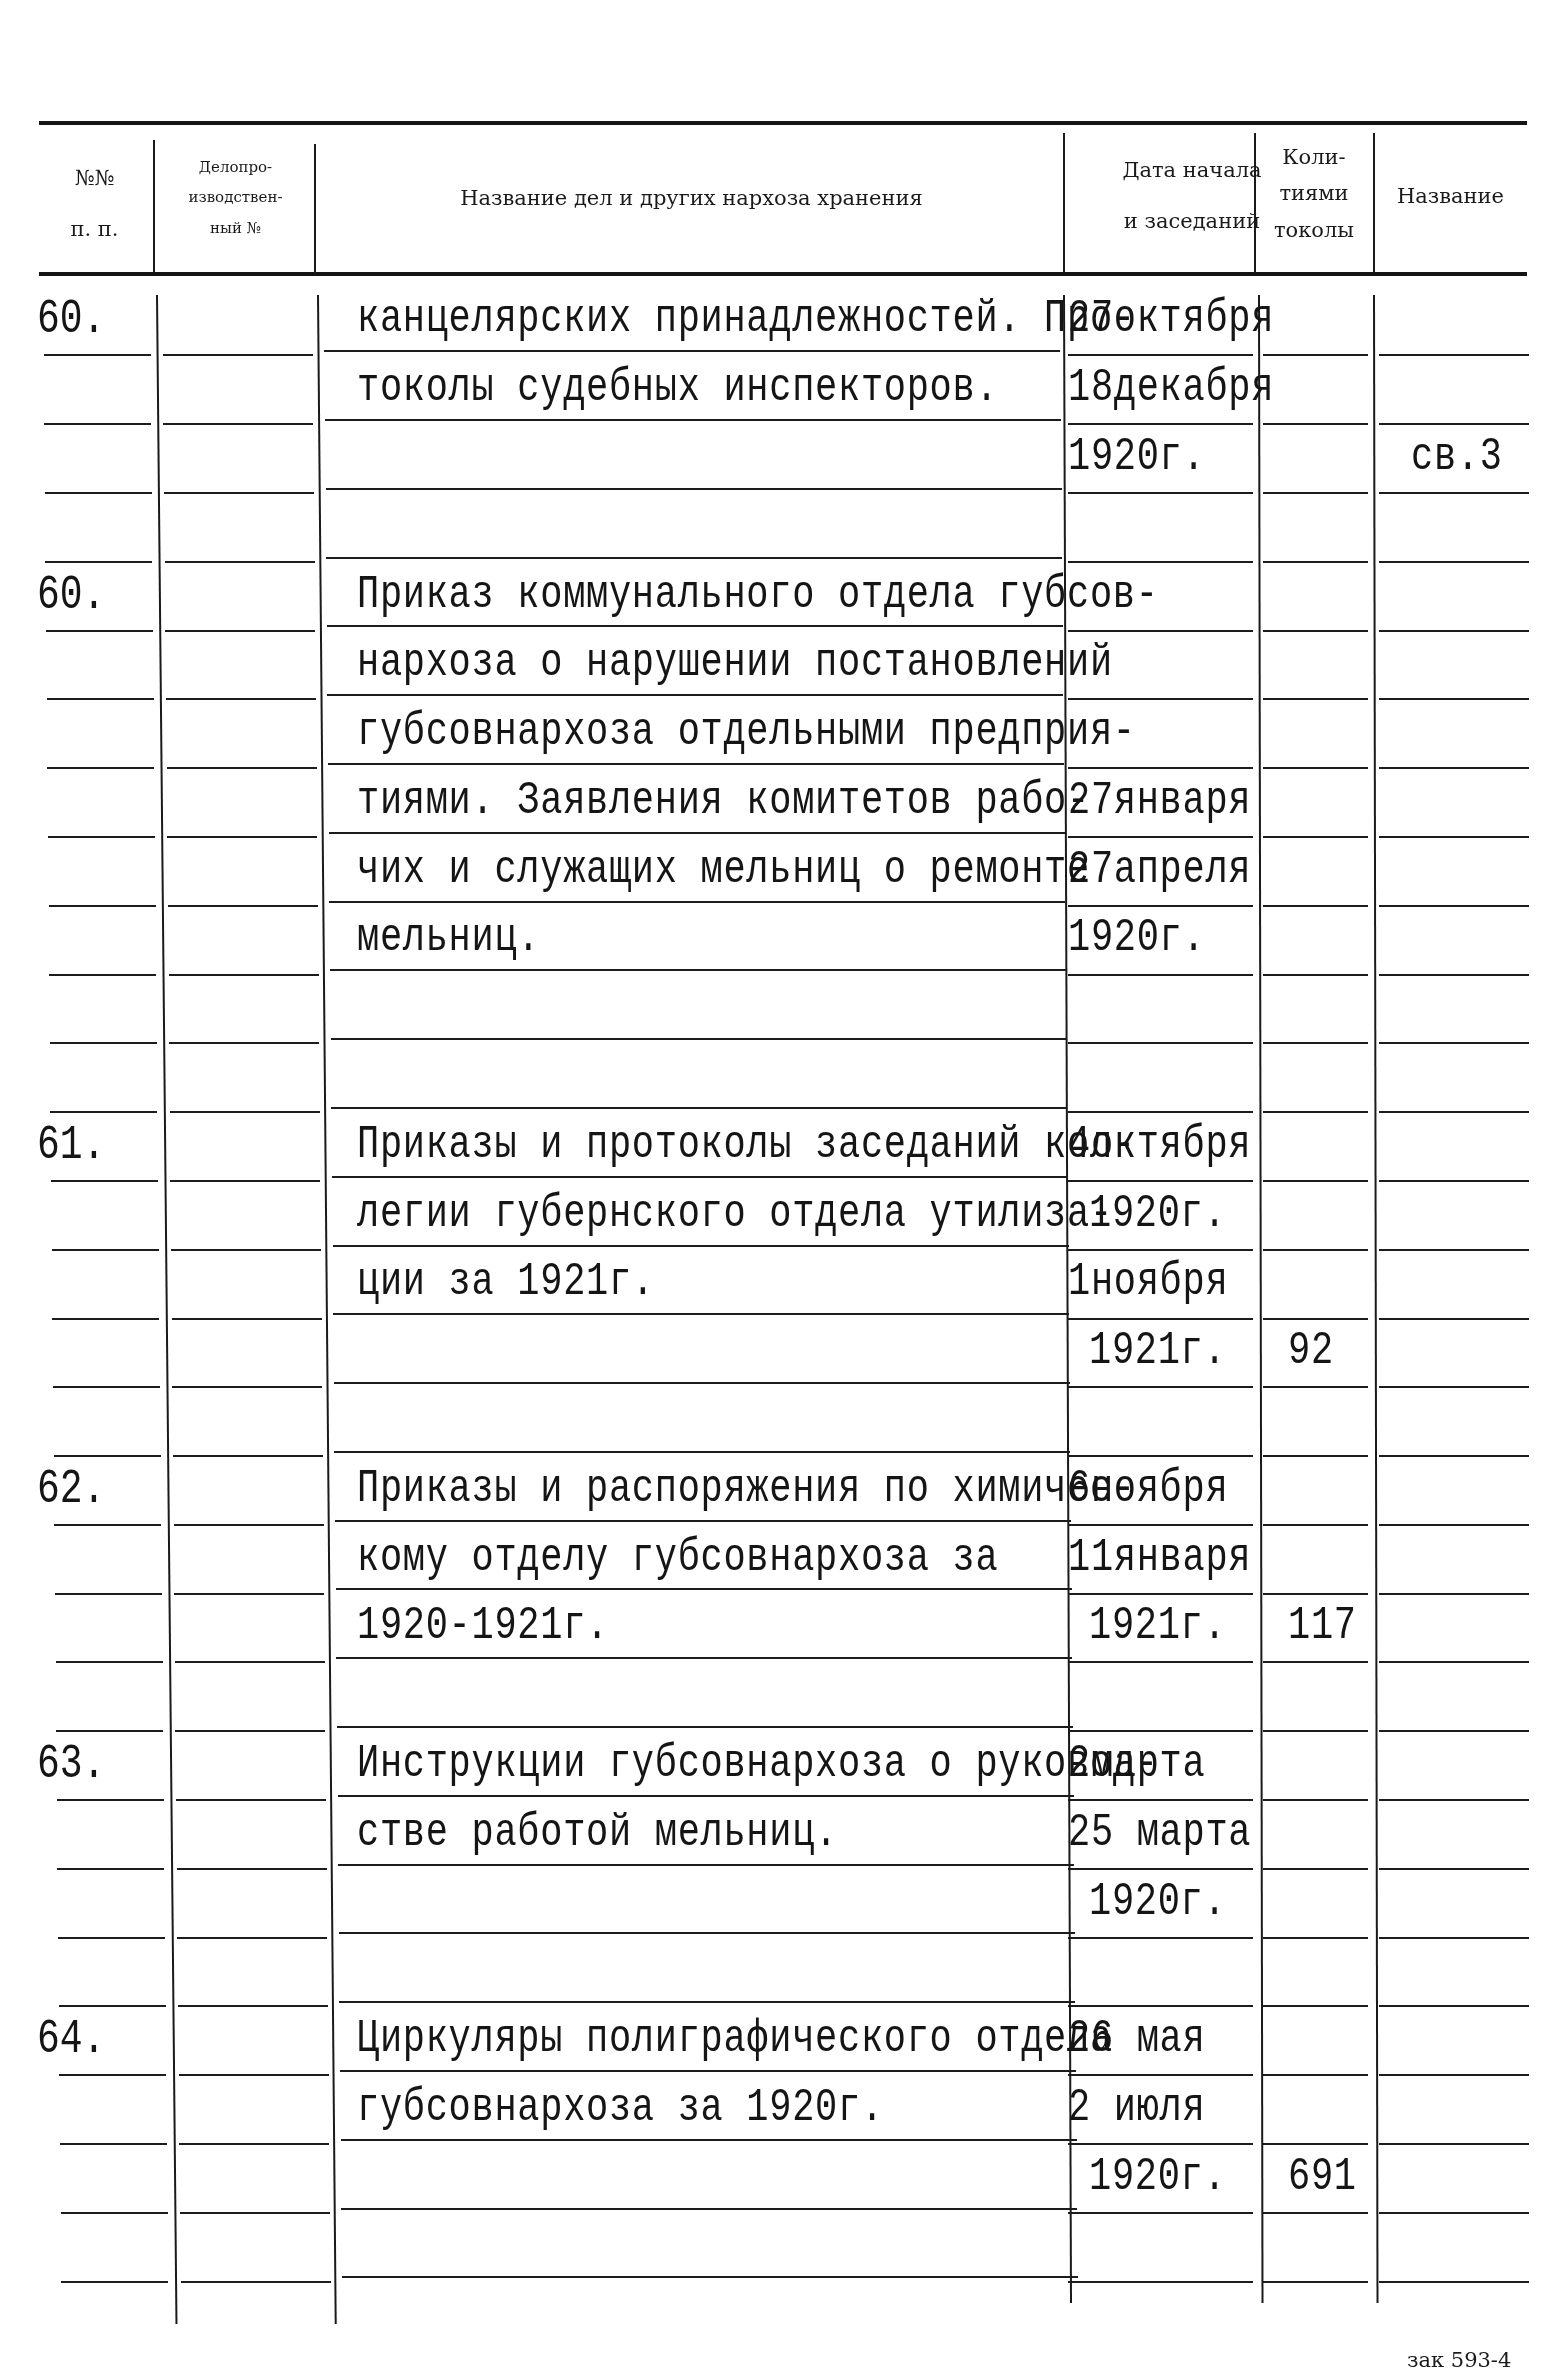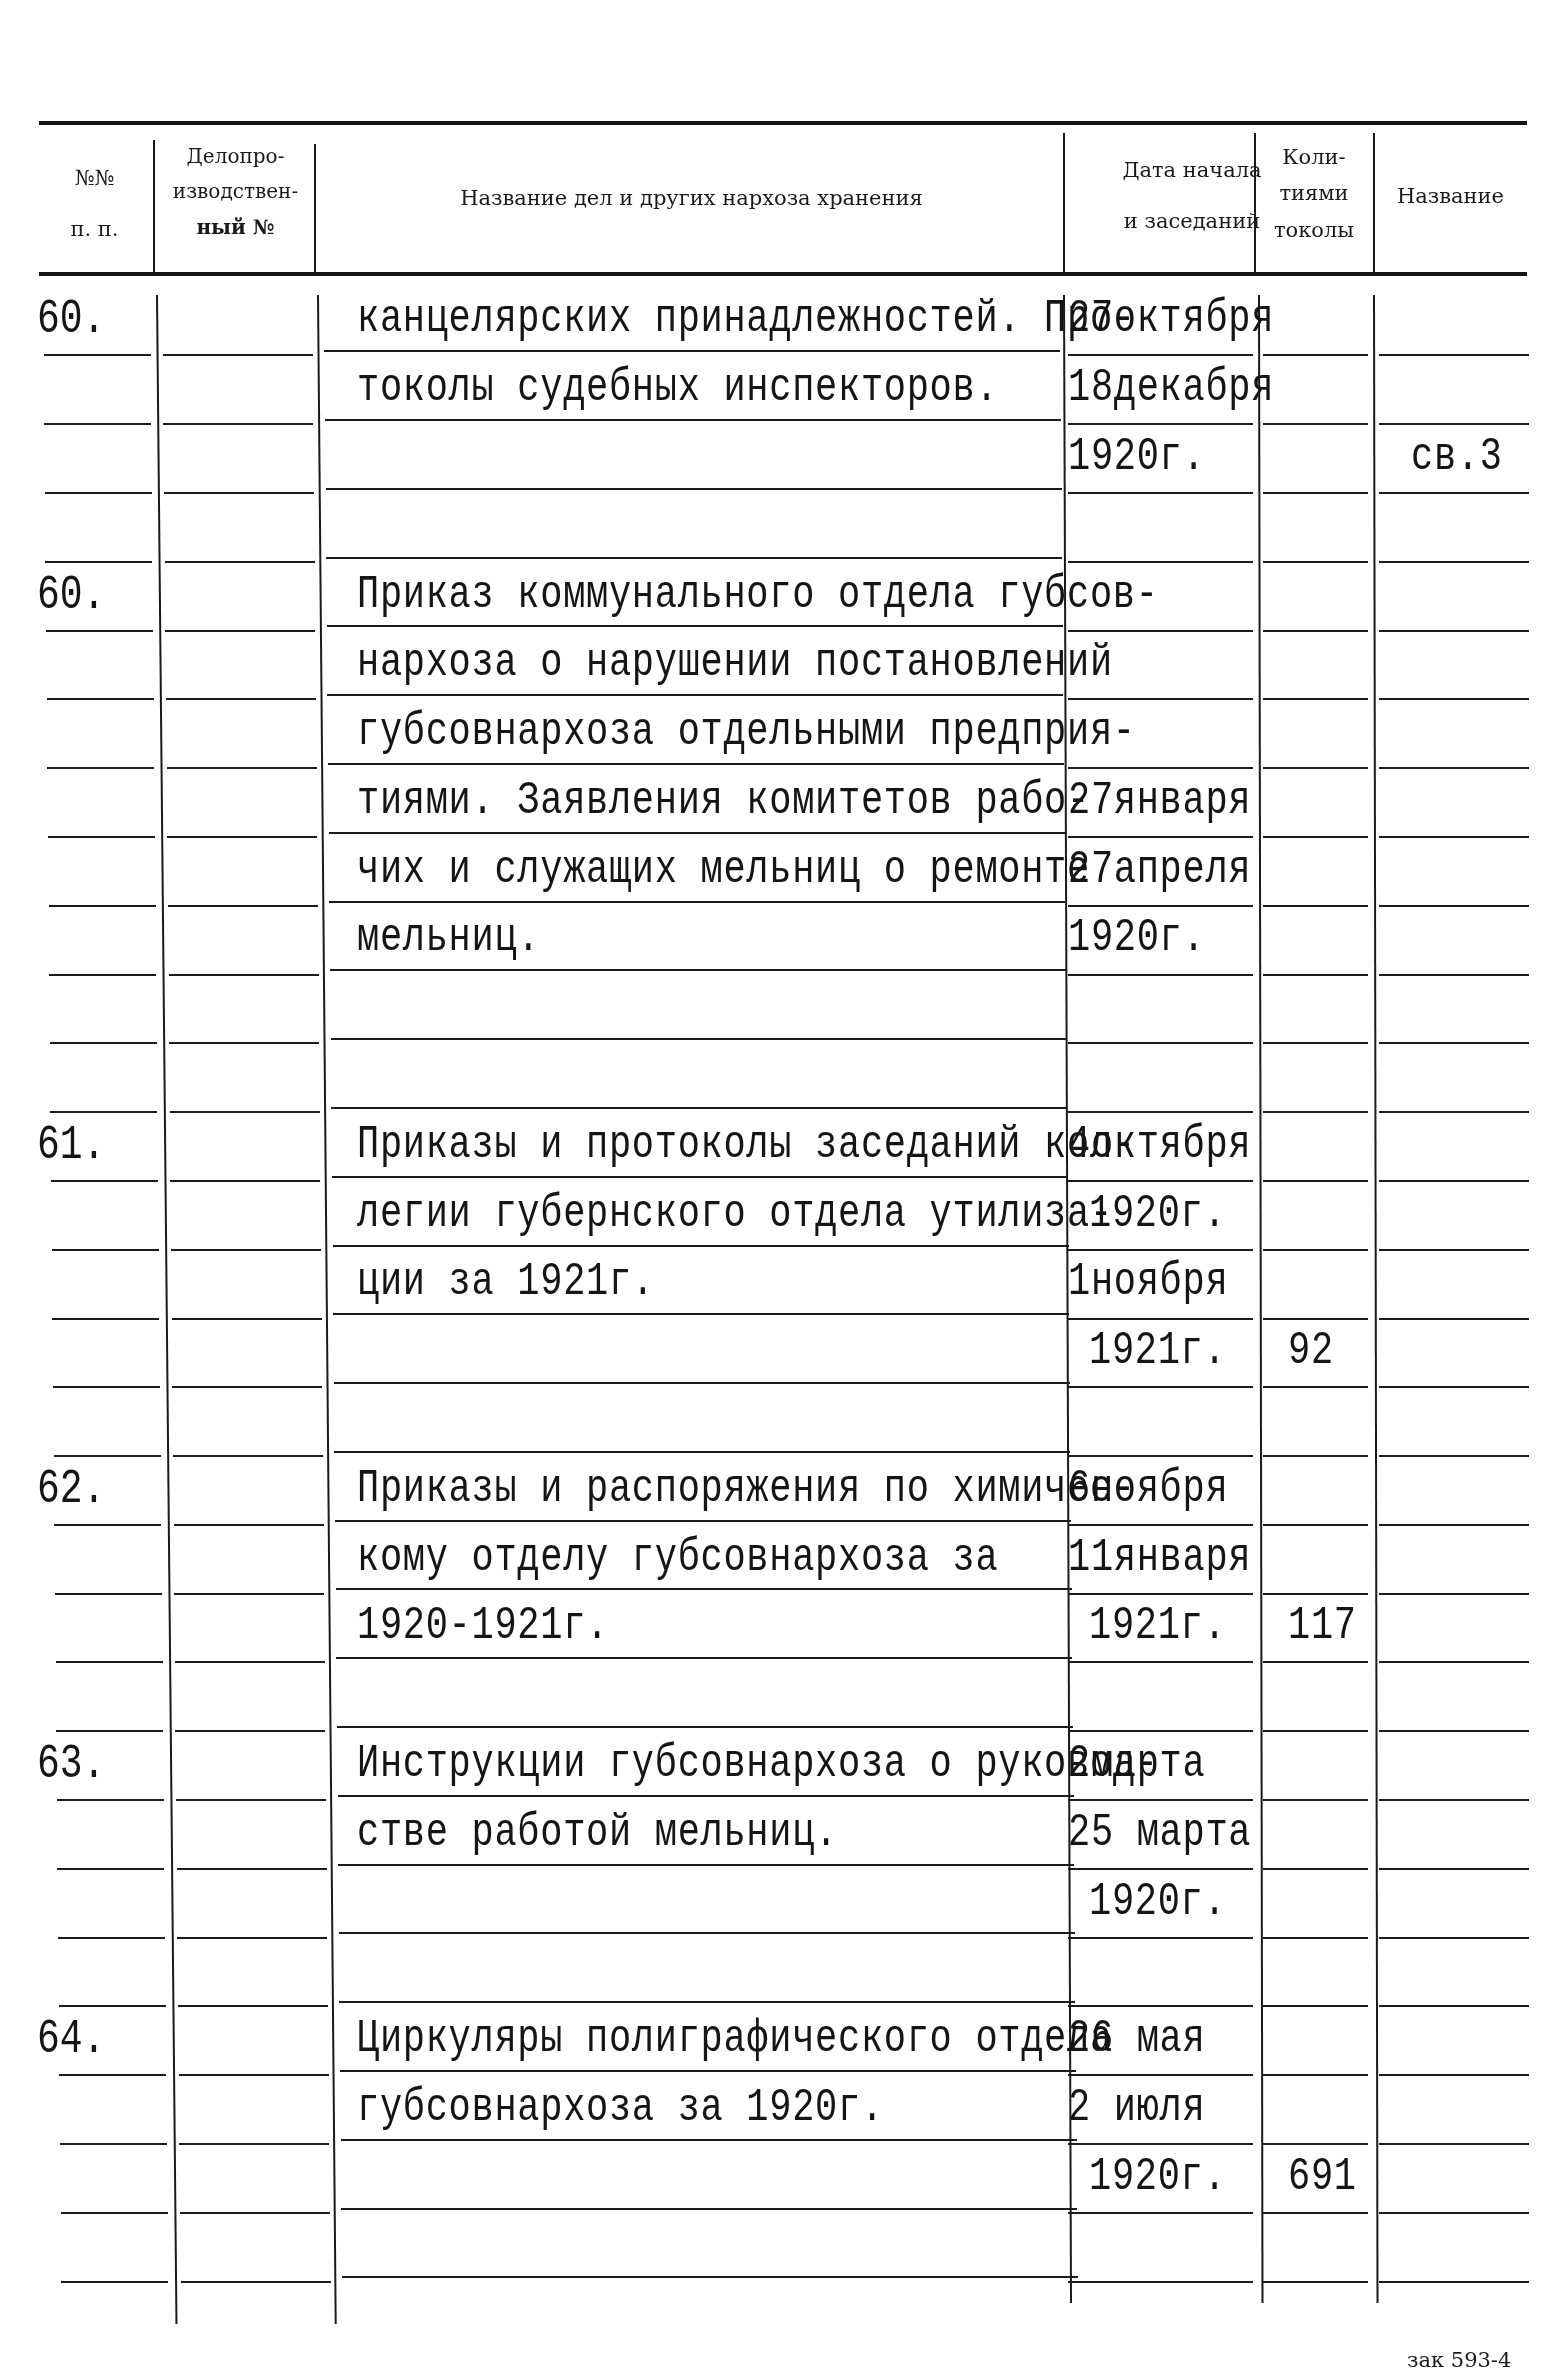--- a/index.html
+++ b/index.html
@@ -22,24 +22,24 @@
 <div class="vline" style="left:314px; top:144px; height:130px;"></div>
 <div class="vline" style="left:1063px; top:133px; height:140px;"></div>
 <div class="vline" style="left:1254px; top:133px; height:140px;"></div>
 <div class="vline" style="left:1373px; top:133px; height:140px;"></div>
 
 <div>
   <div class="hdr" style="left:49px; top:168px; width:91px;">
     <div>№№</div>
     <div style="margin-top:29.5px;">п. п.</div>
   </div>
-  <div class="hdr" style="left:160px; top:146px; width:151px; font-size:20px;">
+  <div class="hdr" style="left:160px; top:160px; width:151px; font-size:15px;">
     <div>Делопро-</div>
     <div style="margin-top:15.4px;">изводствен-</div>
-    <div style="margin-top:15.4px;font-weight:bold;">ный №</div>
+    <div style="margin-top:15.4px;">ный №</div>
   </div>
   <div class="hdr" style="left:323px; top:188px; width:737px;">Название дел и других нархоза хранения</div>
   <div class="hdr" style="left:1100px; top:160px; width:184px;">
     <div>Дата начала</div>
     <div style="margin-top:29.5px;">и заседаний</div>
   </div>
   <div class="hdr" style="left:1258px; top:147px; width:112px;">
     <div>Коли-</div>
     <div style="margin-top:15.4px;">тиями</div>
     <div style="margin-top:15.4px;">токолы</div>

